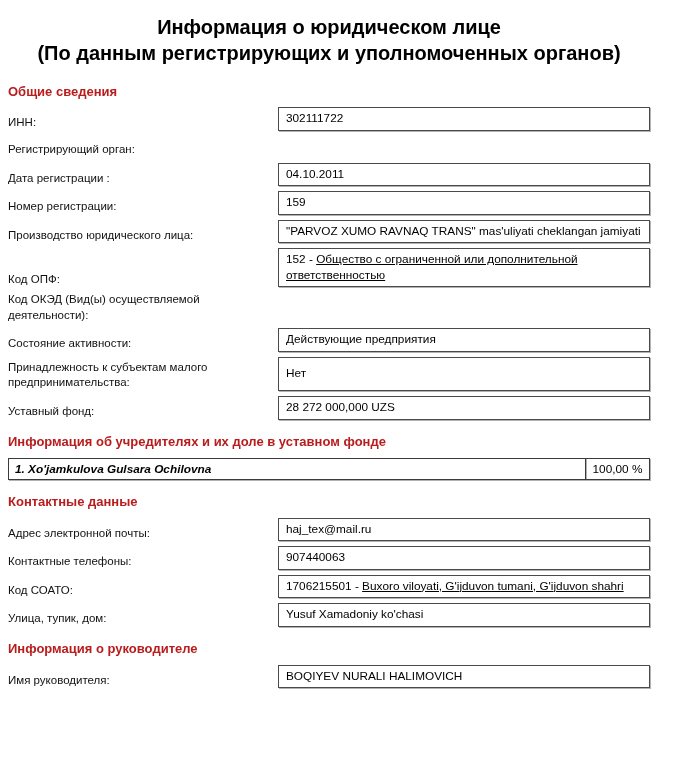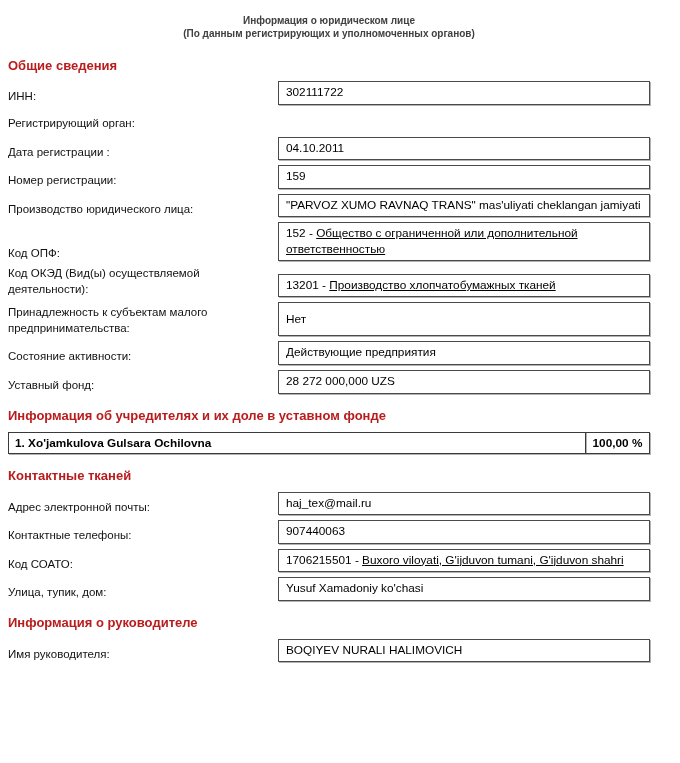--- a/index.html
+++ b/index.html
@@ -16,26 +16,26 @@
     overflow: hidden;
   }
   .page {
     padding: 0 30px 0 8px;
     box-sizing: border-box;
     width: 680px;
   }
   
   .doc-title {
     text-align: center;
-    font-size: 10px;
+    font-size: 20px;
     font-weight: bold;
     line-height: 1.30;
     padding-top: 14px;
     width: 642px;
-    color: #404040;
+    color: #000000;
   }
   .doc-title .line2 { display: block; }
 
   
   .section-heading {
     font-size: 13px;
     font-weight: bold;
     margin-top: 18px;
     margin-bottom: 8px;
     color: #b91c1c;
@@ -97,28 +97,29 @@
     flex: 1 1 auto;
     border: 1.6px solid #3a3a3a;
     box-sizing: border-box;
     font-size: 11.8px;
     font-weight: bold;
     padding: 3px 6px 3px 6px;
     min-height: 22px;
     display: flex;
     align-items: center;
     box-shadow: 1px 1px 0 rgba(0,0,0,0.30);
+    font-style: italic;
   }
   .founder-share {
     flex: 0 0 64px;
     border: 1.6px solid #3a3a3a;
     border-left: none;
     box-sizing: border-box;
     font-size: 11.8px;
-    font-weight: bold;
+    font-weight: normal;
     padding: 3px 4px;
     min-height: 22px;
     display: flex;
     align-items: center;
     justify-content: center;
     box-shadow: 1px 1px 0 rgba(0,0,0,0.30);
   }
 </style>
 </head>
 <body>
@@ -156,47 +157,46 @@
     <div class="field-box multiline">"PARVOZ XUMO RAVNAQ TRANS" mas'uliyati cheklangan jamiyati</div>
   </div>
 
   <div class="field-row">
     <div class="field-label">Код ОПФ:</div>
     <div class="field-box multiline"><span>152</span><span> - </span><a class="linked" href="#" style="color:#000;">Общество с ограниченной или дополнительной ответственностью</a></div>
   </div>
 
   <div class="field-row">
     <div class="field-label">Код ОКЭД (Вид(ы) осуществляемой деятельности):</div>
-    <div class="field-box multiline"><span>13201</span><span> - </span><a class="linked" href="#" style="color:#000;">Производство хлопчатобумажных тканей</a></div>
-  </div>
-
+  </div>
+
+
+  <div class="field-row">
+    <div class="field-label">Состояние активности:</div>
+    <div class="field-box">Действующие предприятия</div>
+  </div>
 
   <div class="field-row">
     <div class="field-label">Принадлежность к субъектам малого предпринимательства:</div>
     <div class="field-box multiline" style="min-height:34px;display:flex;align-items:center;">Нет</div>
-  </div>
-
-  <div class="field-row">
-    <div class="field-label">Состояние активности:</div>
-    <div class="field-box">Действующие предприятия</div>
   </div>
 
   <div class="field-row">
     <div class="field-label">Уставный фонд:</div>
     <div class="field-box">28 272 000,000 UZS</div>
   </div>
 
   <div class="section-heading tight">Информация об учредителях и их доле в уставном фонде</div>
 
   <div class="founders">
     <div class="founder-name">1. Xo'jamkulova Gulsara Ochilovna</div>
     <div class="founder-share">100,00 %</div>
   </div>
 
-  <div class="section-heading tight">Контактные тканей</div>
+  <div class="section-heading tight">Контактные данные</div>
 
   <div class="field-row">
     <div class="field-label">Адрес электронной почты:</div>
     <div class="field-box">haj_tex@mail.ru</div>
   </div>
 
   <div class="field-row">
     <div class="field-label">Контактные телефоны:</div>
     <div class="field-box">907440063</div>
   </div>

